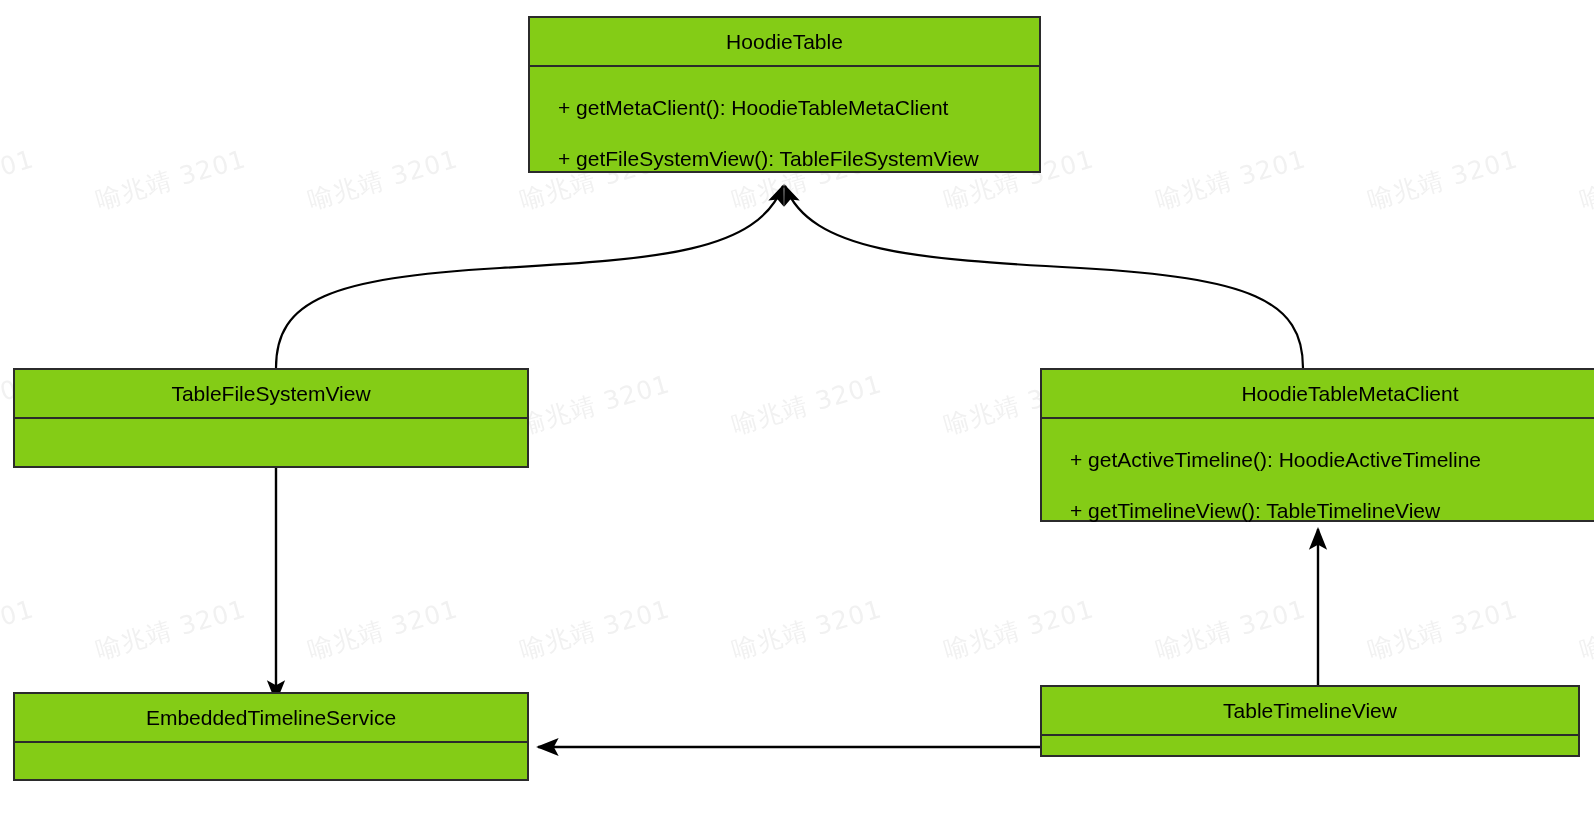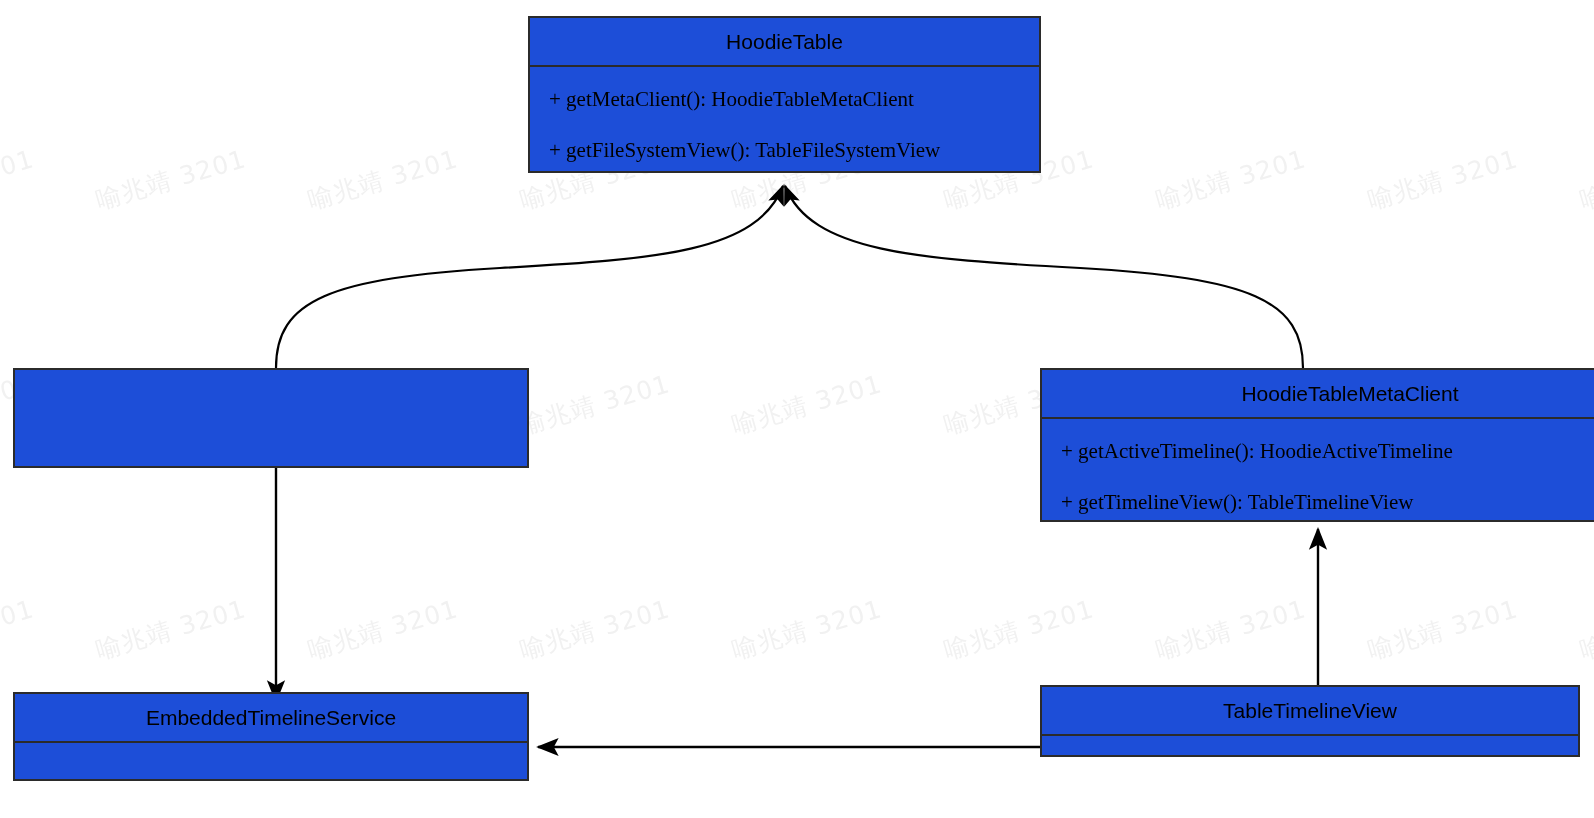--- a/index.html
+++ b/index.html
@@ -49,39 +49,38 @@
     width: 1594px;
     height: 818px;
     z-index: 1;
     pointer-events: none;
   }
 
   
   .uml-class {
     position: absolute;
     box-sizing: border-box;
-    background: #1d4ed8;
+    background: #84cc16;
     border: 2px solid #2b2b2b;
     z-index: 2;
   }
   .uml-header {
     box-sizing: border-box;
     height: 49px;
     line-height: 47px;
     text-align: center;
     font-size: 21px;
     color: #000000;
     border-bottom: 2px solid #2b2b2b;
     white-space: nowrap;
     overflow: hidden;
   }
   .uml-body {
     box-sizing: border-box;
-    padding: 7px;
-    font-family: Liberation Serif, serif;
+    padding: 16px;
   }
   .uml-member {
     box-sizing: border-box;
     height: 51px;
     line-height: 50px;
     padding-left: 12px;
     font-size: 21px;
     color: #000000;
     white-space: nowrap;
     overflow: hidden;
@@ -170,20 +169,21 @@
 
   <div class="uml-class" id="class-hoodie-table">
     <div class="uml-header">HoodieTable</div>
     <div class="uml-body">
       <div class="uml-member">+ getMetaClient(): HoodieTableMetaClient</div>
       <div class="uml-member">+ getFileSystemView(): TableFileSystemView</div>
     </div>
   </div>
 
   <div class="uml-class" id="class-table-fs-view">
+    <div class="uml-header">TableFileSystemView</div>
     <div class="uml-body empty"></div>
   </div>
 
   <div class="uml-class" id="class-meta-client">
     <div class="uml-header">HoodieTableMetaClient</div>
     <div class="uml-body">
       <div class="uml-member">+ getActiveTimeline(): HoodieActiveTimeline</div>
       <div class="uml-member">+ getTimelineView(): TableTimelineView</div>
     </div>
   </div>

